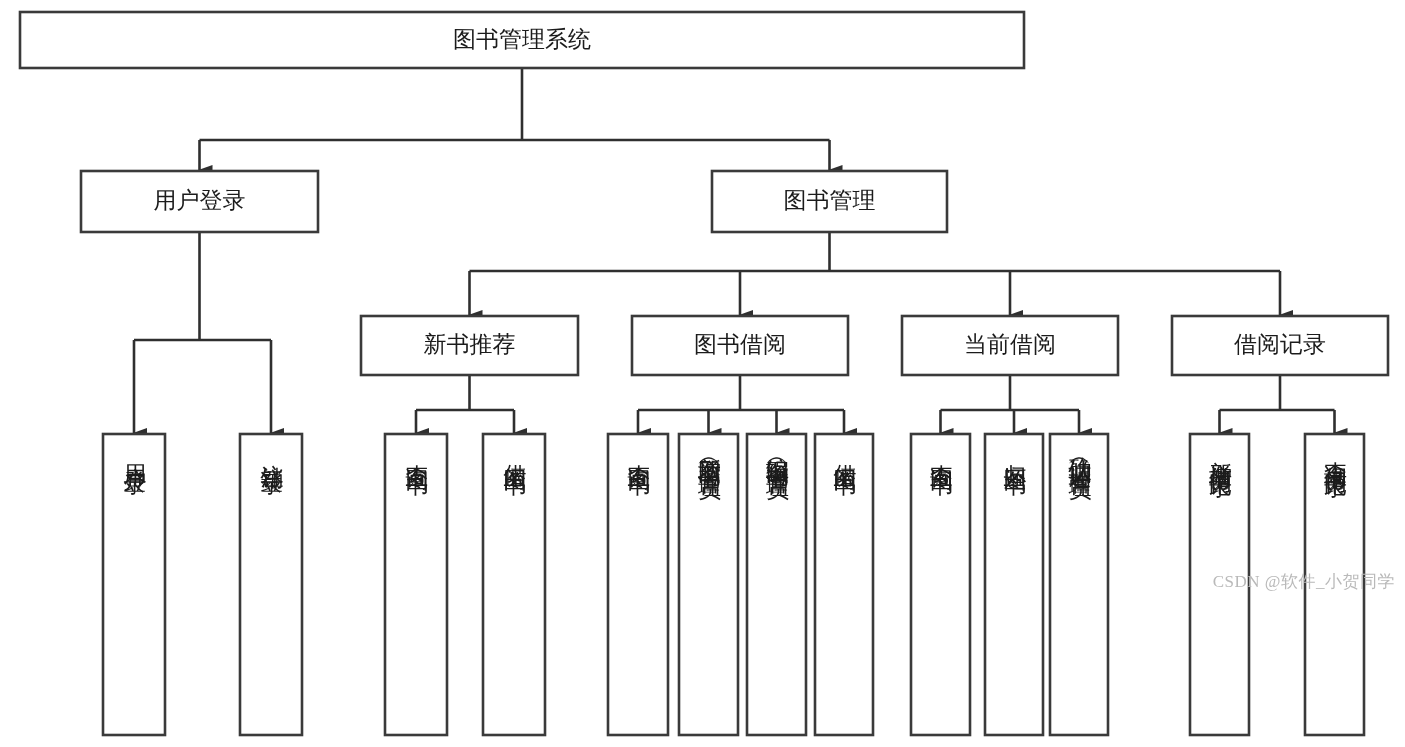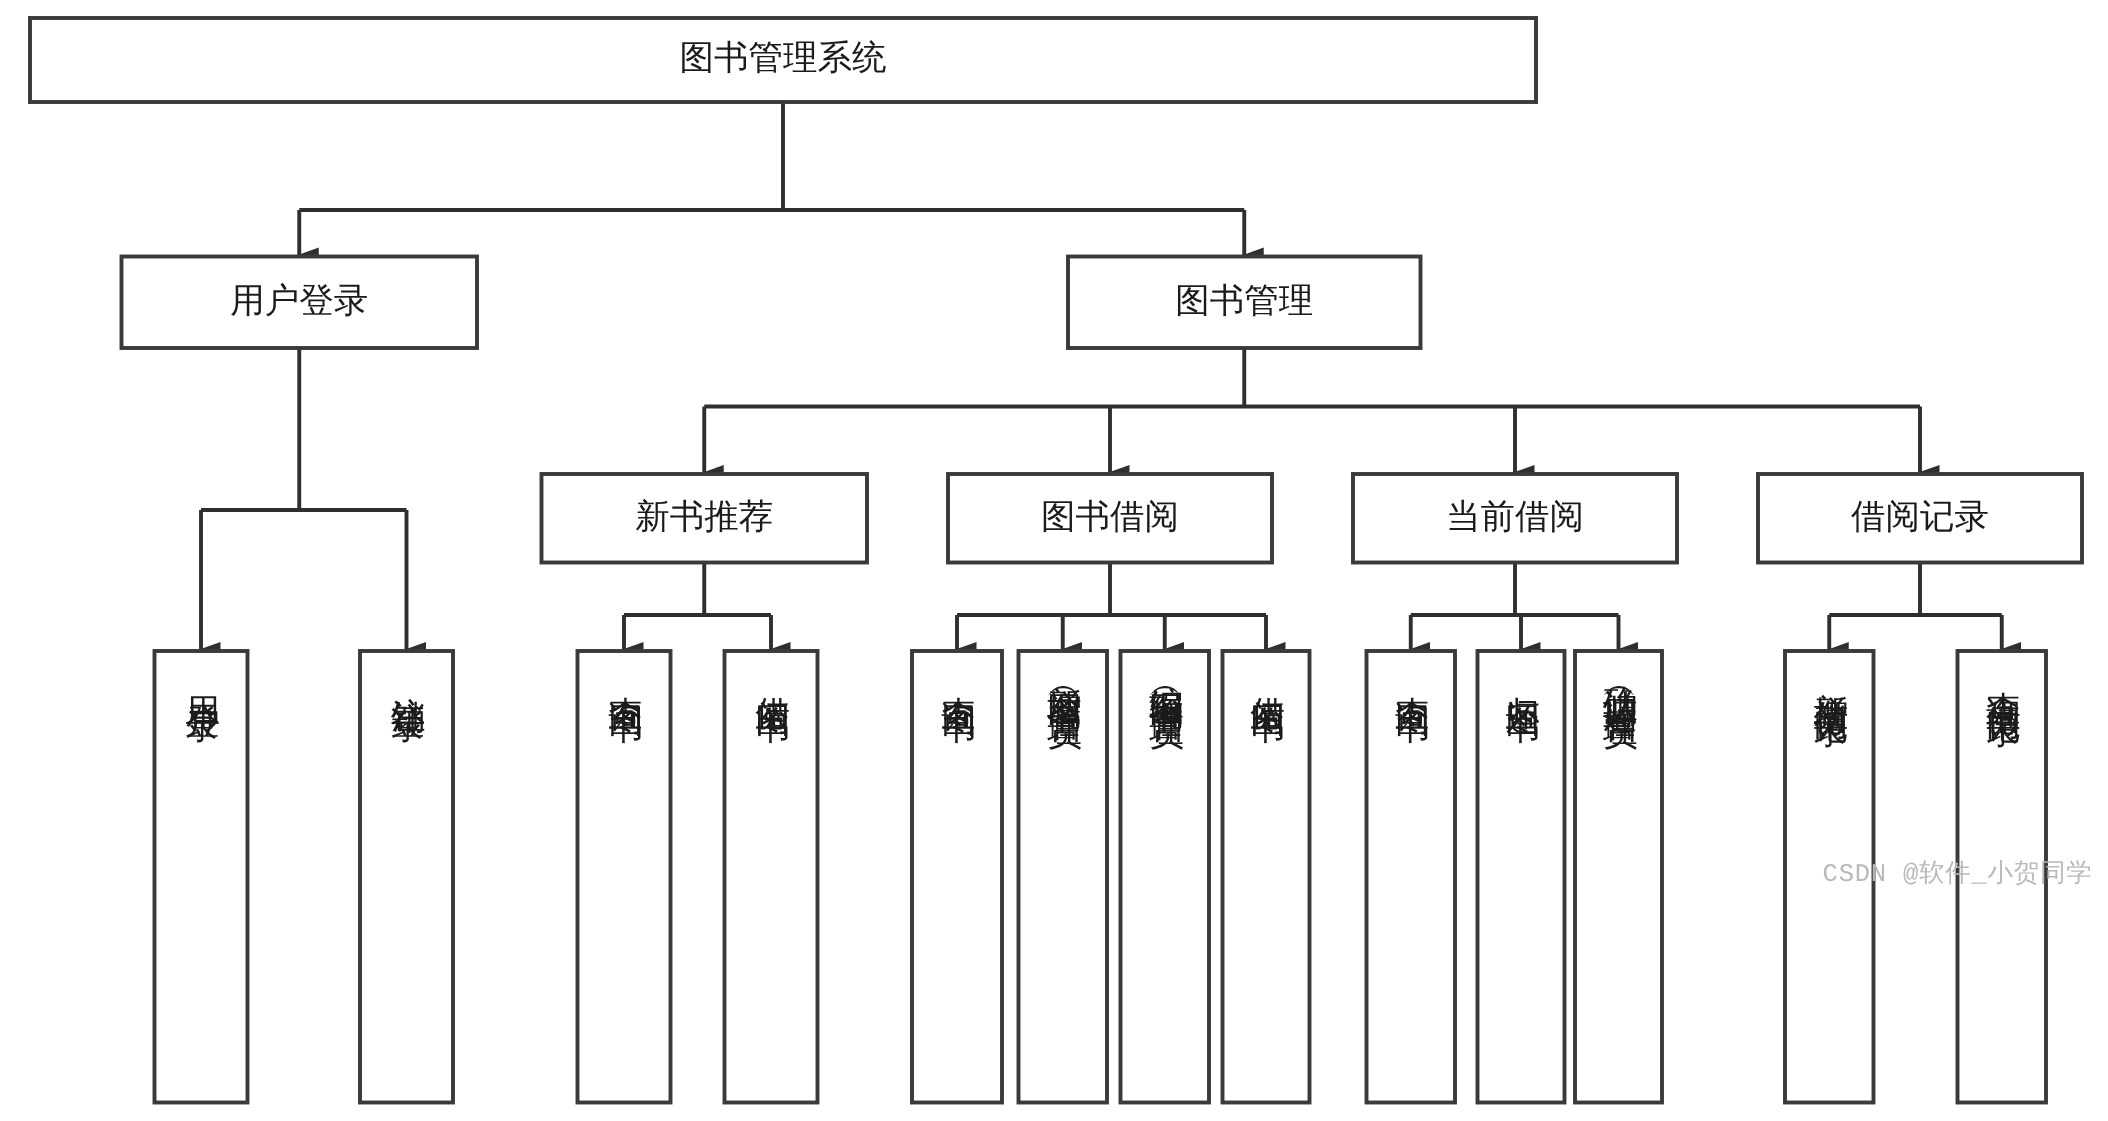--- a/index.html
+++ b/index.html
@@ -55,21 +55,21 @@
     stroke-linecap: butt;
   }
   .arrow-head {
     fill: #2f2f2f;
     stroke: none;
   }
   .watermark {
     position: absolute;
     right: 10px;
     bottom: 6px;
-    font-family: Liberation Mono, monospace;
+    font-family: Liberation Serif, serif;
     font-size: 17px;
     color: #b9b9b9;
     letter-spacing: 0.5px;
     white-space: nowrap;
     pointer-events: none;
   }
 </style>
 </head>
 <body>
 

